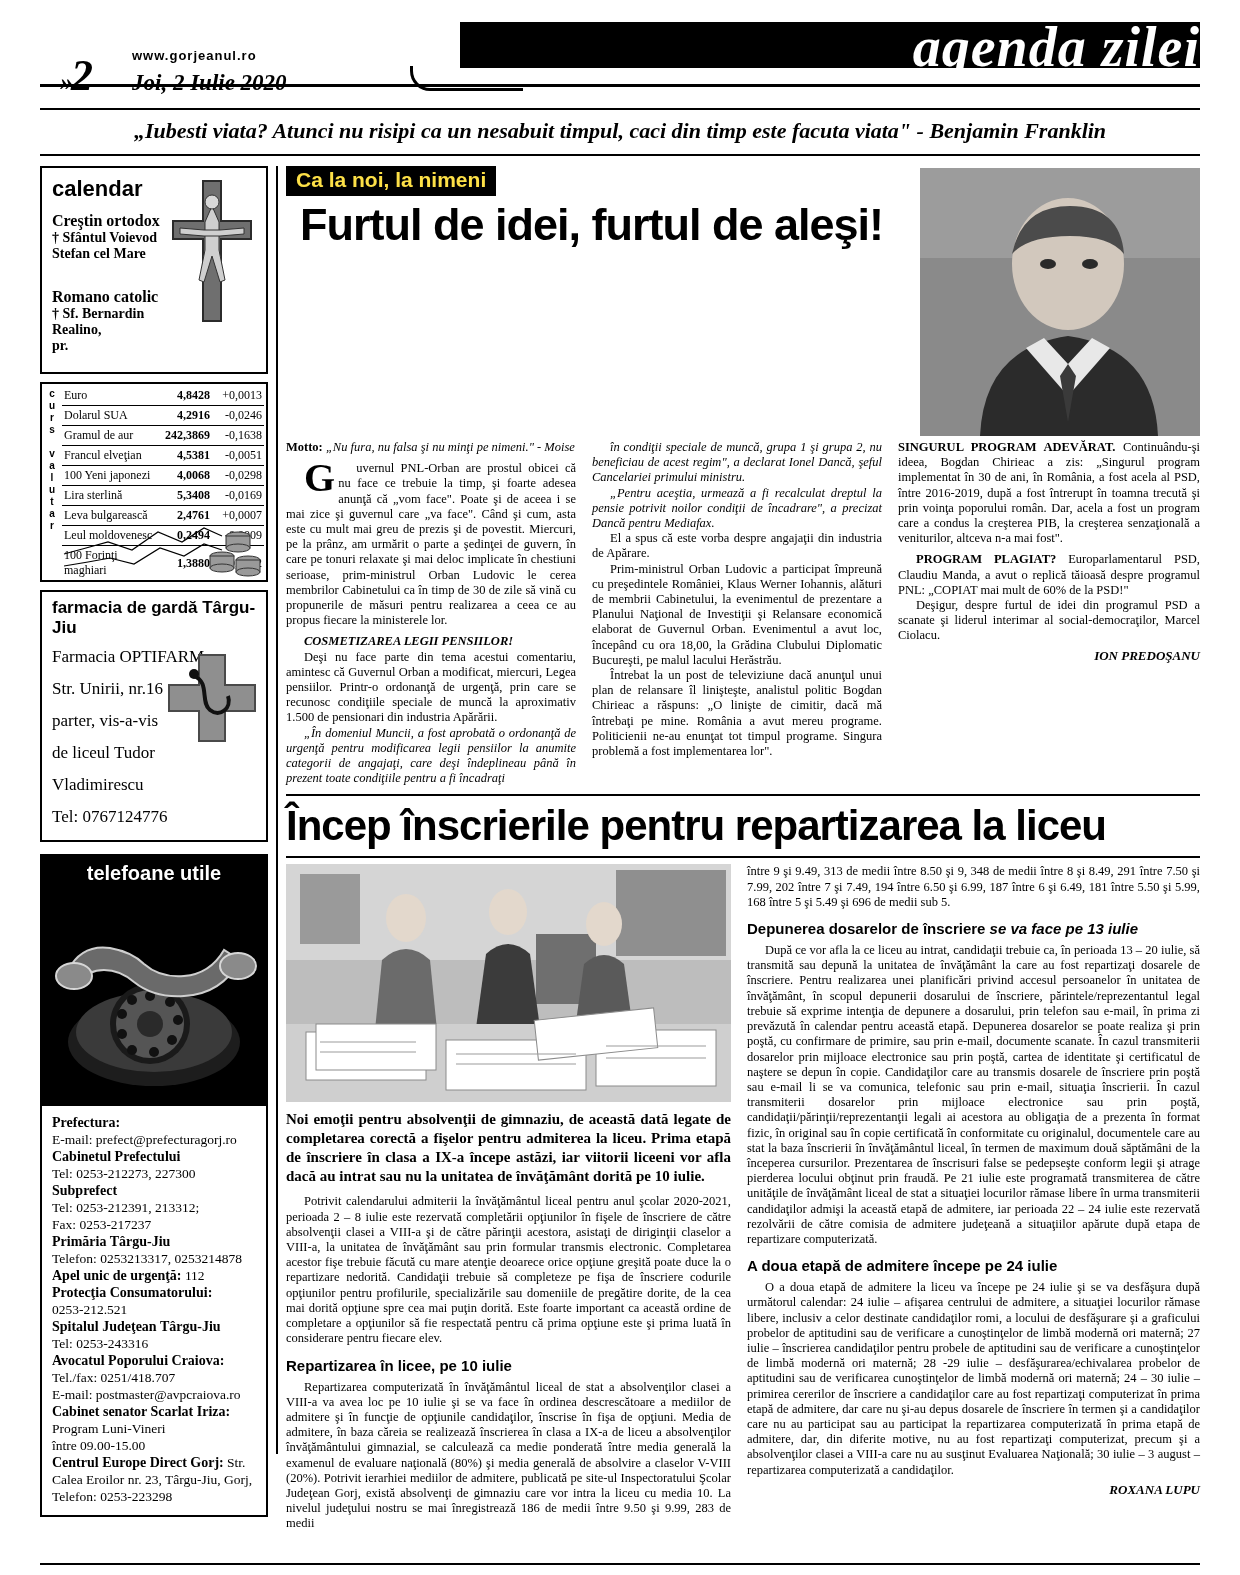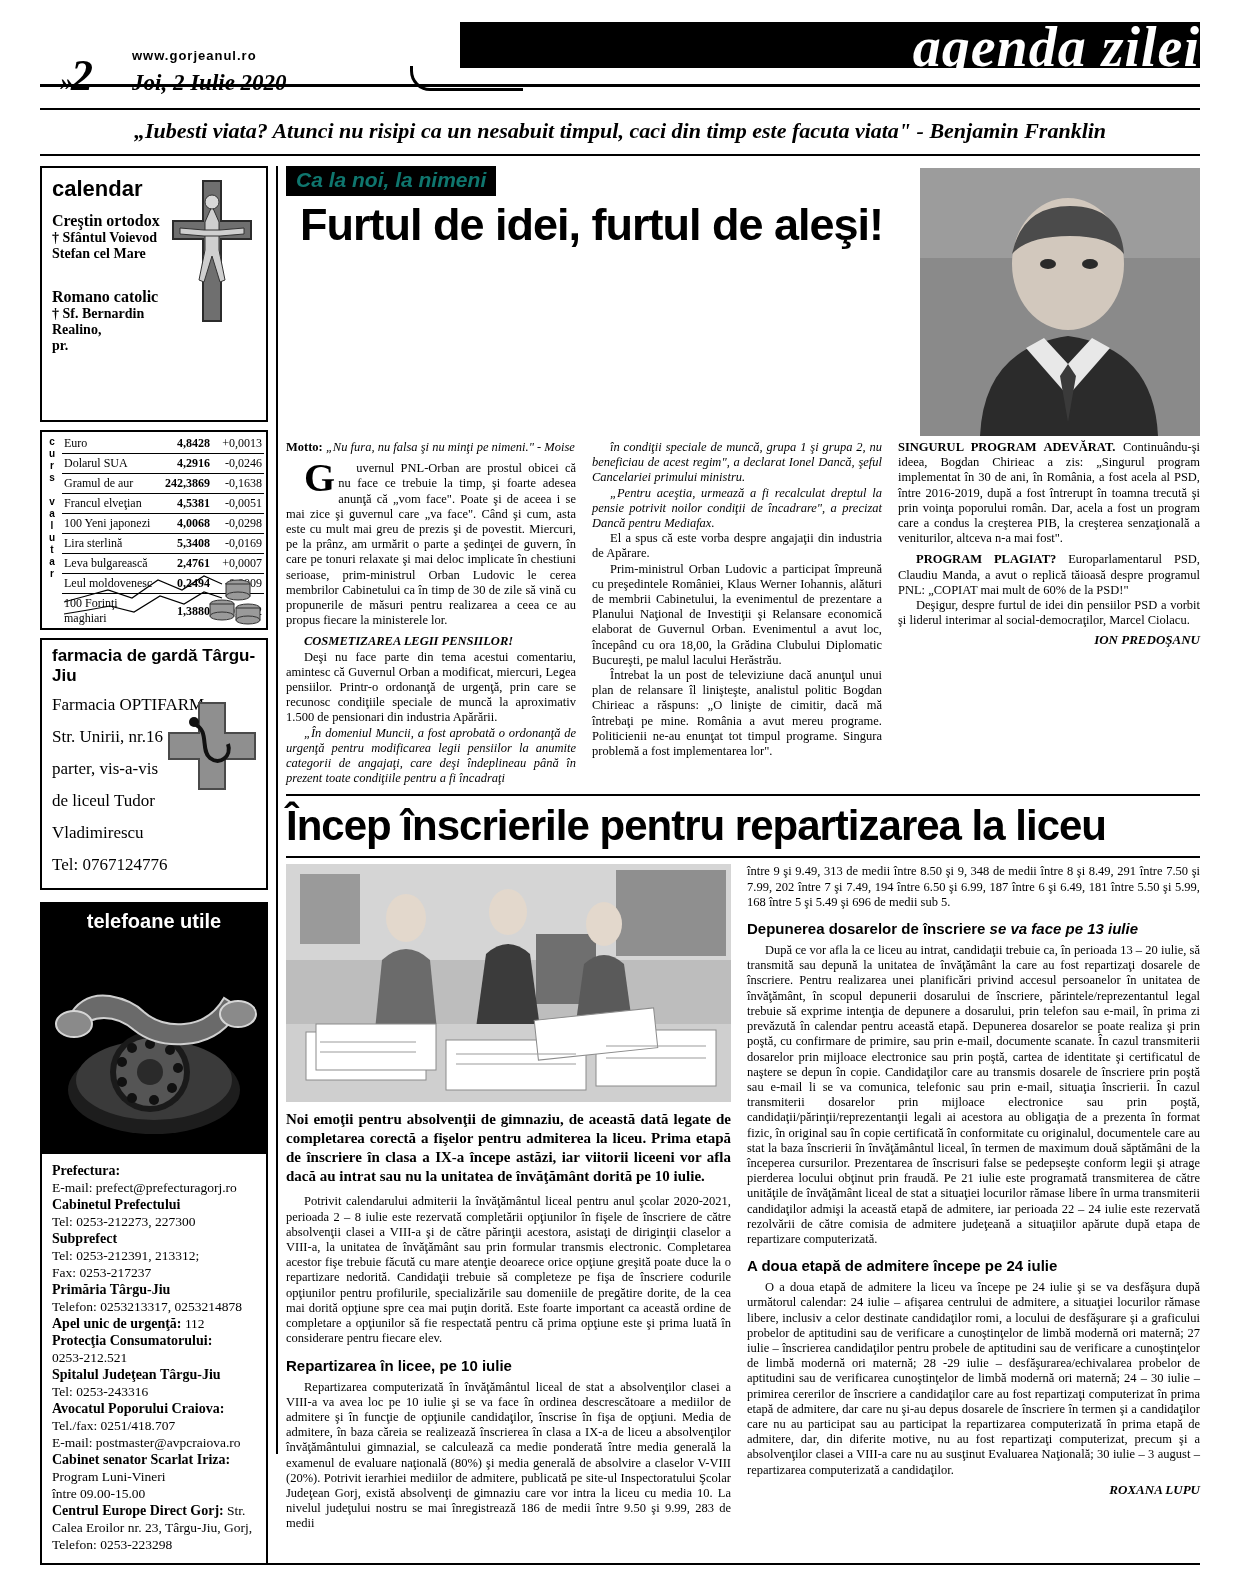--- a/index.html
+++ b/index.html
@@ -23,21 +23,21 @@
   .quotebar .q{font-family:"Liberation Serif",serif;font-style:italic;font-weight:bold;font-size:22px;}
 
   
   .cols{position:relative;margin:10px 40px 0 40px;}
   .leftcol{position:absolute;left:0;top:0;width:228px;}
   .rightcol{position:absolute;left:246px;top:0;width:914px;}
   .vrule{position:absolute;left:236px;top:0;width:2px;height:1288px;background:#000;}
 
   
   .box{border:2px solid #000;box-sizing:border-box;}
-  .calendar{padding:8px 10px 10px 10px;position:relative;height:256px;}
+  .calendar{padding:8px 10px 10px 10px;position:relative;height:208px;}
   .cal-title{font-family:"Liberation Sans",sans-serif;font-size:22px;font-weight:bold;}
   .cal-sub{font-family:"Liberation Serif",serif;font-weight:bold;font-size:16px;margin-top:10px;}
   .cal-line{font-family:"Liberation Serif",serif;font-weight:bold;font-size:14px;line-height:16px;}
   .cross{position:absolute;right:8px;top:8px;width:92px;height:150px;}
 
   
   .curs{margin-top:8px;position:relative;height:200px;}
   .curs .vlabel{position:absolute;left:2px;top:4px;width:16px;font-family:"Liberation Sans",sans-serif;font-size:10px;font-weight:bold;line-height:12px;text-align:center;}
   table.rates{position:absolute;left:20px;top:2px;width:202px;border-collapse:collapse;font-family:"Liberation Serif",serif;font-size:12px;}
   table.rates td{border-bottom:1px solid #000;padding:2px 2px;}
@@ -52,21 +52,21 @@
   .rx{position:absolute;right:6px;top:58px;width:96px;height:120px;}
 
   
   .tel{margin-top:12px;padding:0 0 10px 0;}
   .tel-hd{background:#000;color:#fff;text-align:center;font-family:"Liberation Sans",sans-serif;font-weight:bold;font-size:20px;padding:6px 0 7px 0;}
   .phonepic{height:214px;background:#000;position:relative;overflow:hidden;}
   .tel-body{padding:8px 10px 0 10px;font-family:"Liberation Serif",serif;font-size:13.5px;line-height:17px;}
   .tel-body b{font-size:14px;}
 
   
-  .kicker{display:inline-block;background:#000;color:#0f766e;font-family:"Liberation Sans",sans-serif;font-weight:bold;font-style:italic;font-size:21px;padding:2px 10px 4px 10px;}
+  .kicker{display:inline-block;background:#000;color:#fde047;font-family:"Liberation Sans",sans-serif;font-weight:bold;font-size:21px;padding:2px 10px 4px 10px;}
   .headline{font-family:"Liberation Sans",sans-serif;font-weight:bold;font-size:45px;line-height:46px;letter-spacing:-1px;margin:6px 0 6px 14px;}
   .lead{font-family:"Liberation Serif",serif;font-size:12.5px;line-height:15.2px;text-align:justify;}
   .photo{background:#8d8d8d;position:relative;overflow:hidden;}
   .sig{text-align:right;font-family:"Liberation Serif",serif;font-weight:bold;font-style:italic;font-size:13px;margin-top:4px;}
   .hr2{border-top:2px solid #000;margin:8px 0;}
   .sub{font-family:"Liberation Sans",sans-serif;font-weight:bold;font-size:15px;margin:10px 0 6px 0;}
   .sub em{font-style:italic;}
   .bold-intro{font-family:"Liberation Serif",serif;font-weight:bold;font-size:15px;line-height:19px;text-align:justify;}
   p.just{margin:0 0 0 0;text-indent:18px;text-align:justify;font-size:12.5px;line-height:15.2px;}
   .motto{font-family:"Liberation Serif",serif;font-size:12.5px;line-height:15.2px;font-style:italic;}
@@ -280,21 +280,21 @@
           <div style="flex:0 0 290px;" class="lead">
             <p class="just" style="font-style:italic">în condiţii speciale de muncă, grupa 1 şi grupa 2, nu beneficiau de acest regim", a declarat Ionel Dancă, şeful Cancelariei primului ministru.</p>
             <p class="just" style="font-style:italic">„Pentru aceştia, urmează a fi recalculat dreptul la pensie potrivit noilor condiţii de încadrare", a precizat Dancă pentru Mediafax.</p>
             <p class="just">El a spus că este vorba despre angajaţii din industria de Apărare.</p>
             <p class="just">Prim-ministrul Orban Ludovic a participat împreună cu preşedintele României, Klaus Werner Iohannis, alături de membrii Cabinetului, la evenimentul de prezentare a Planului Naţional de Investiţii şi Relansare economică elaborat de Guvernul Orban. Evenimentul a avut loc, începând cu ora 18,00, la Grădina Clubului Diplomatic Bucureşti, pe malul lacului Herăstrău.</p>
             <p class="just">Întrebat la un post de televiziune dacă anunţul unui plan de relansare îl linişteşte, analistul politic Bogdan Chirieac a răspuns: „O linişte de cimitir, dacă mă întrebaţi pe mine. România a avut mereu programe. Politicienii ne-au enunţat tot timpul programe. Singura problemă a fost implementarea lor".</p>
           </div>
           <div style="flex:1 1 auto;" class="lead">
             <p class="just" style="text-indent:0"><b>SINGURUL PROGRAM ADEVĂRAT.</b> <span>Continuându-şi ideea, Bogdan Chirieac a zis: „Singurul program implementat în 30 de ani, în România, a fost acela al PSD, între 2016-2019, după a fost întrerupt în toamna trecută şi prin voinţa poporului român. Dar, acela a fost un program care a condus la creşterea PIB, la creşterea senzaţională a veniturilor, altceva n-a mai fost".</span></p>
             <p class="just" style="margin-top:6px"><b>PROGRAM PLAGIAT?</b> <span>Europarlamentarul PSD, Claudiu Manda, a avut o replică tăioasă despre programul PNL: „COPIAT mai mult de 60% de la PSD!"</span></p>
-            <p class="just">Deşigur, despre furtul de idei din pensiilor PSD a vorbit şi liderul interimar al social-democraţilor, Marcel Ciolacu.</p>
+            <p class="just">Deşigur, despre furtul de idei din programul PSD a scanate şi liderul interimar al social-democraţilor, Marcel Ciolacu.</p>
             <div class="sig">ION PREDOŞANU</div>
           </div>
         </div>
       </div>
 
       <div class="hr2"></div>
 
       <div>
         <div class="headline" style="font-size:42px;line-height:44px;margin:2px 0 8px 0;">Încep înscrierile pentru repartizarea la liceu</div>
         <div style="border-top:2px solid #000;margin-bottom:6px;"></div>

